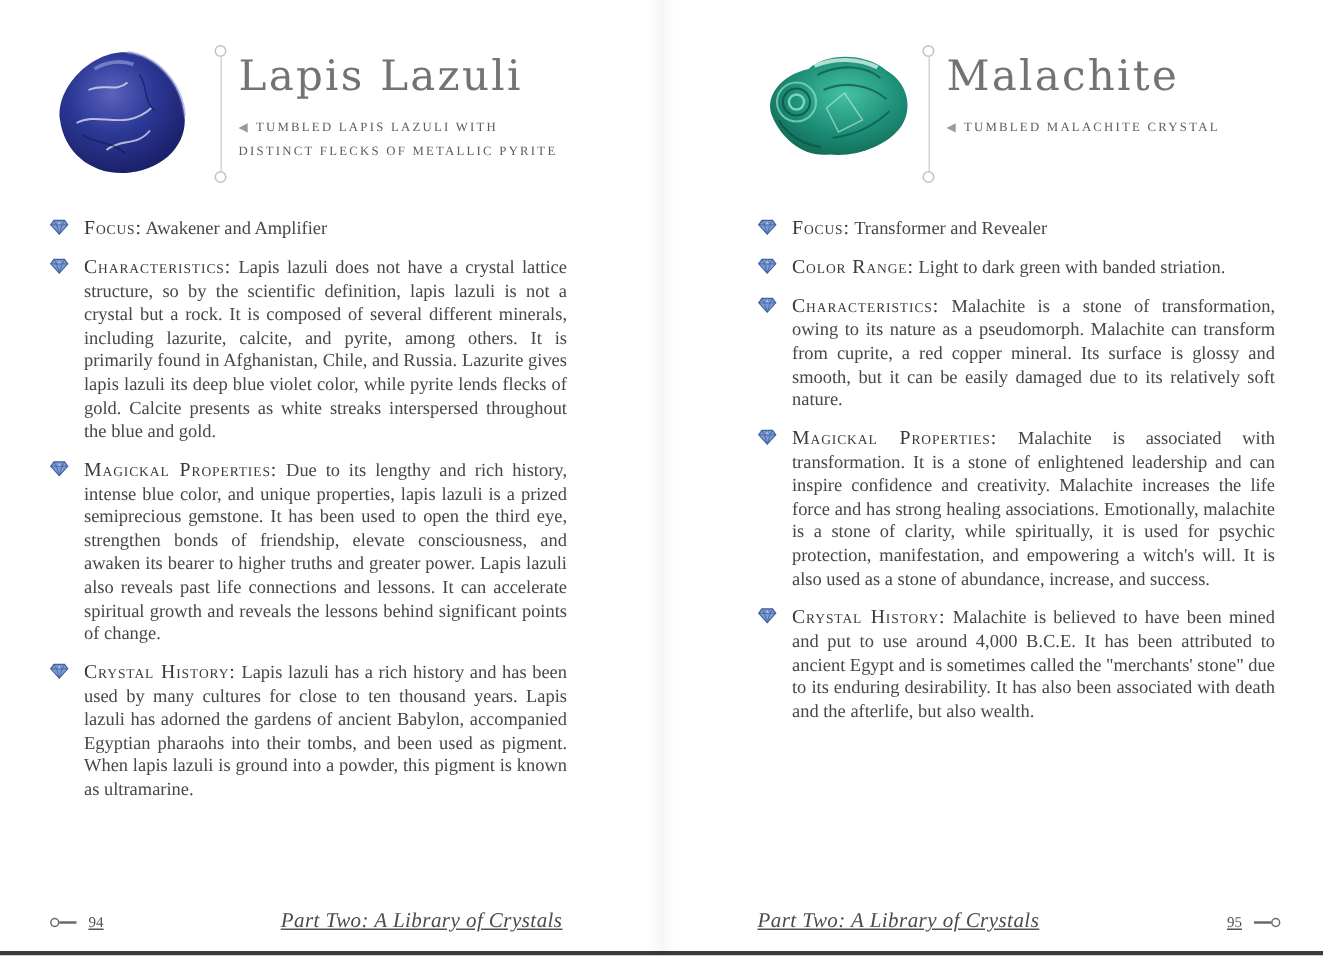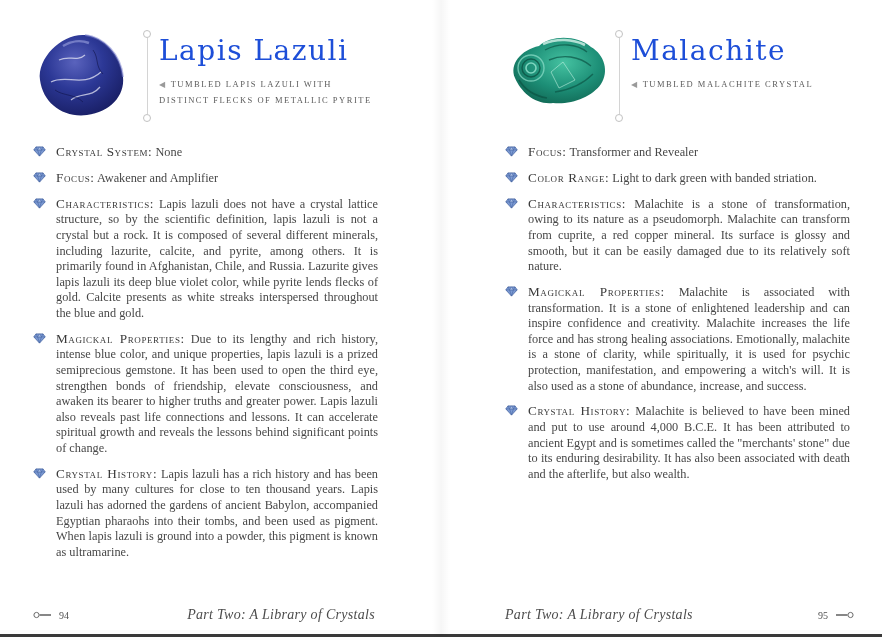--- a/index.html
+++ b/index.html
@@ -22,36 +22,36 @@
   
   .crystal-header{display:flex;align-items:stretch;height:92px;margin-bottom:22px;}
   .stone-wrap{width:100px;height:90px;flex:0 0 auto;}
   .stone-wrap svg{display:block;}
   .hdr-divider{display:flex;flex-direction:column;align-items:center;margin:0 8px 0 10px;}
   .hdr-dot{width:6px;height:6px;border:1px solid #c2c2c2;border-radius:50%;background:#fff;flex:0 0 auto;}
   .hdr-line{width:1px;flex:1;background:#d4d4d4;}
   .title-block{flex:1;padding-top:6px;}
   .crystal-title{
     margin:0 0 10px;font-family:"DejaVu Serif", serif;font-weight:400;
-    font-size:28px;letter-spacing:1.5px;color:#1d4ed8;line-height:1.1;
+    font-size:28px;letter-spacing:1.5px;color:#737373;line-height:1.1;
   }
   .caption{margin:0;font-size:8.5px;letter-spacing:1.5px;line-height:1.85;
     color:#5c5c5c;max-width:228px;}
   .caption-arrow{color:#9a9a9a;font-size:8px;margin-right:4px;}
 
   
   .entries{}
   .entry{position:relative;padding-left:23px;margin-bottom:9px;
     font-size:12.3px;line-height:1.27;color:#474747;text-align:justify;}
   .gem-bullet{position:absolute;left:0;top:2px;width:13px;height:11px;}
   .entry-label{font-variant:small-caps;letter-spacing:0.6px;color:#3a3a3a;font-size:13.2px;}
 
   
   .page-footer{position:absolute;bottom:14px;display:flex;align-items:center;
-    justify-content:space-between;font-size:10px;color:#525252;}
+    justify-content:space-between;font-size:10px;color:#525252;text-decoration:underline;}
   .page-left .page-footer{left:33px;right:66px;}
   .page-right .page-footer{left:64px;right:28px;}
   .pagenum-group{display:flex;align-items:center;gap:6px;}
   .running-title{font-style:italic;font-size:14px;color:#4c4c4c;letter-spacing:0.3px;}
   .ornament svg{display:block;}
 </style>
 </head>
 <body>
 
 <div class="spread">
@@ -79,31 +79,20 @@
         <span class="hdr-line"></span>
         <span class="hdr-dot"></span>
       </div>
       <div class="title-block">
         <h1 class="crystal-title">Lapis Lazuli</h1>
         <p class="caption"><span class="caption-arrow">◀</span><span>TUMBLED LAPIS LAZULI WITH DISTINCT FLECKS OF METALLIC PYRITE</span></p>
       </div>
     </header>
 
     <div class="entries">
-  <div class="entry">
-    <span class="gem-bullet">
-      <svg width="13" height="11" viewBox="0 0 24 20">
-        <path d="M5.5 1.5 L18.5 1.5 L22.5 7 L12 18.5 L1.5 7 Z" fill="#7d9bd4" stroke="#41619f" stroke-width="1.4"></path>
-        <path d="M1.5 7 L22.5 7 M5.5 1.5 L8.5 7 L12 18.5 M18.5 1.5 L15.5 7 L12 18.5" fill="none" stroke="#41619f" stroke-width="1"></path>
-        <path d="M8.5 7 L12 1.5 L15.5 7 Z" fill="#a8bee4" stroke="#41619f" stroke-width="0.8"></path>
-      </svg>
-    </span>
-    <span class="entry-label">Crystal System:</span>
-    <span class="entry-text"> None</span>
-  </div>
 
   <div class="entry">
     <span class="gem-bullet">
       <svg width="13" height="11" viewBox="0 0 24 20">
         <path d="M5.5 1.5 L18.5 1.5 L22.5 7 L12 18.5 L1.5 7 Z" fill="#7d9bd4" stroke="#41619f" stroke-width="1.4"></path>
         <path d="M1.5 7 L22.5 7 M5.5 1.5 L8.5 7 L12 18.5 M18.5 1.5 L15.5 7 L12 18.5" fill="none" stroke="#41619f" stroke-width="1"></path>
         <path d="M8.5 7 L12 1.5 L15.5 7 Z" fill="#a8bee4" stroke="#41619f" stroke-width="0.8"></path>
       </svg>
     </span>
     <span class="entry-label">Focus:</span>

